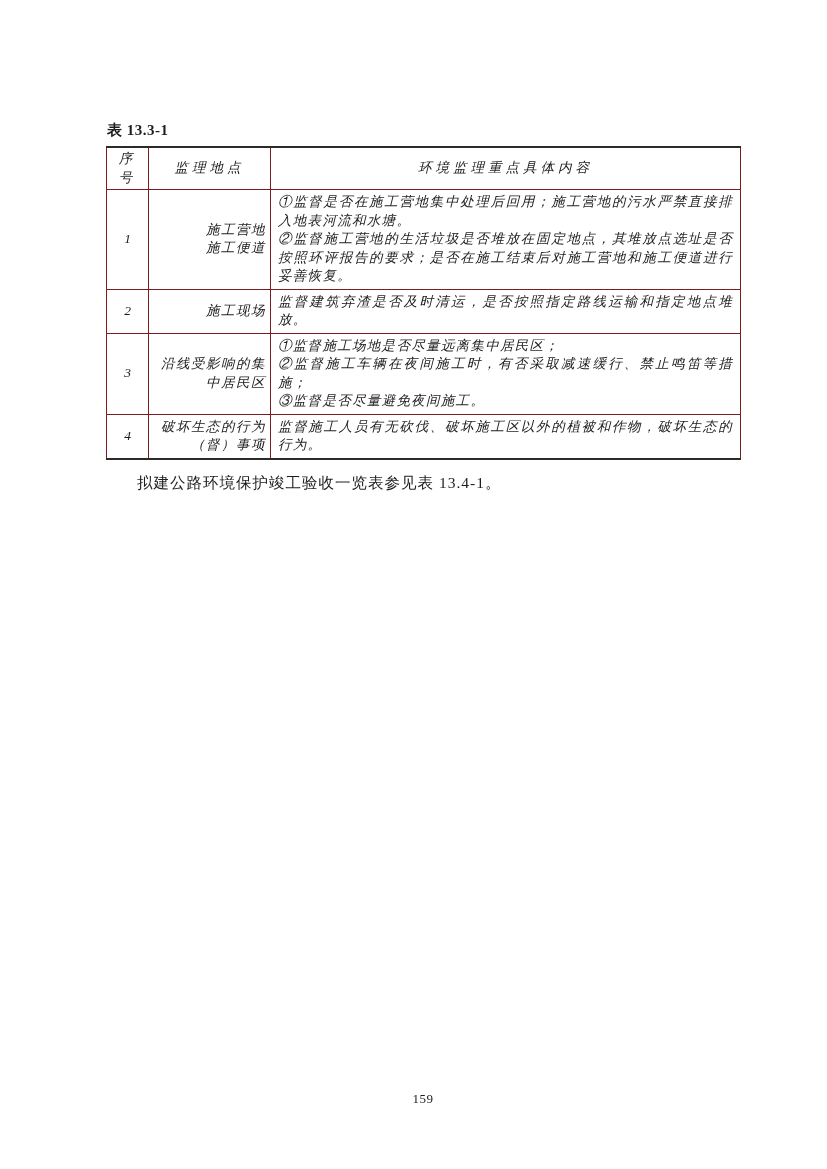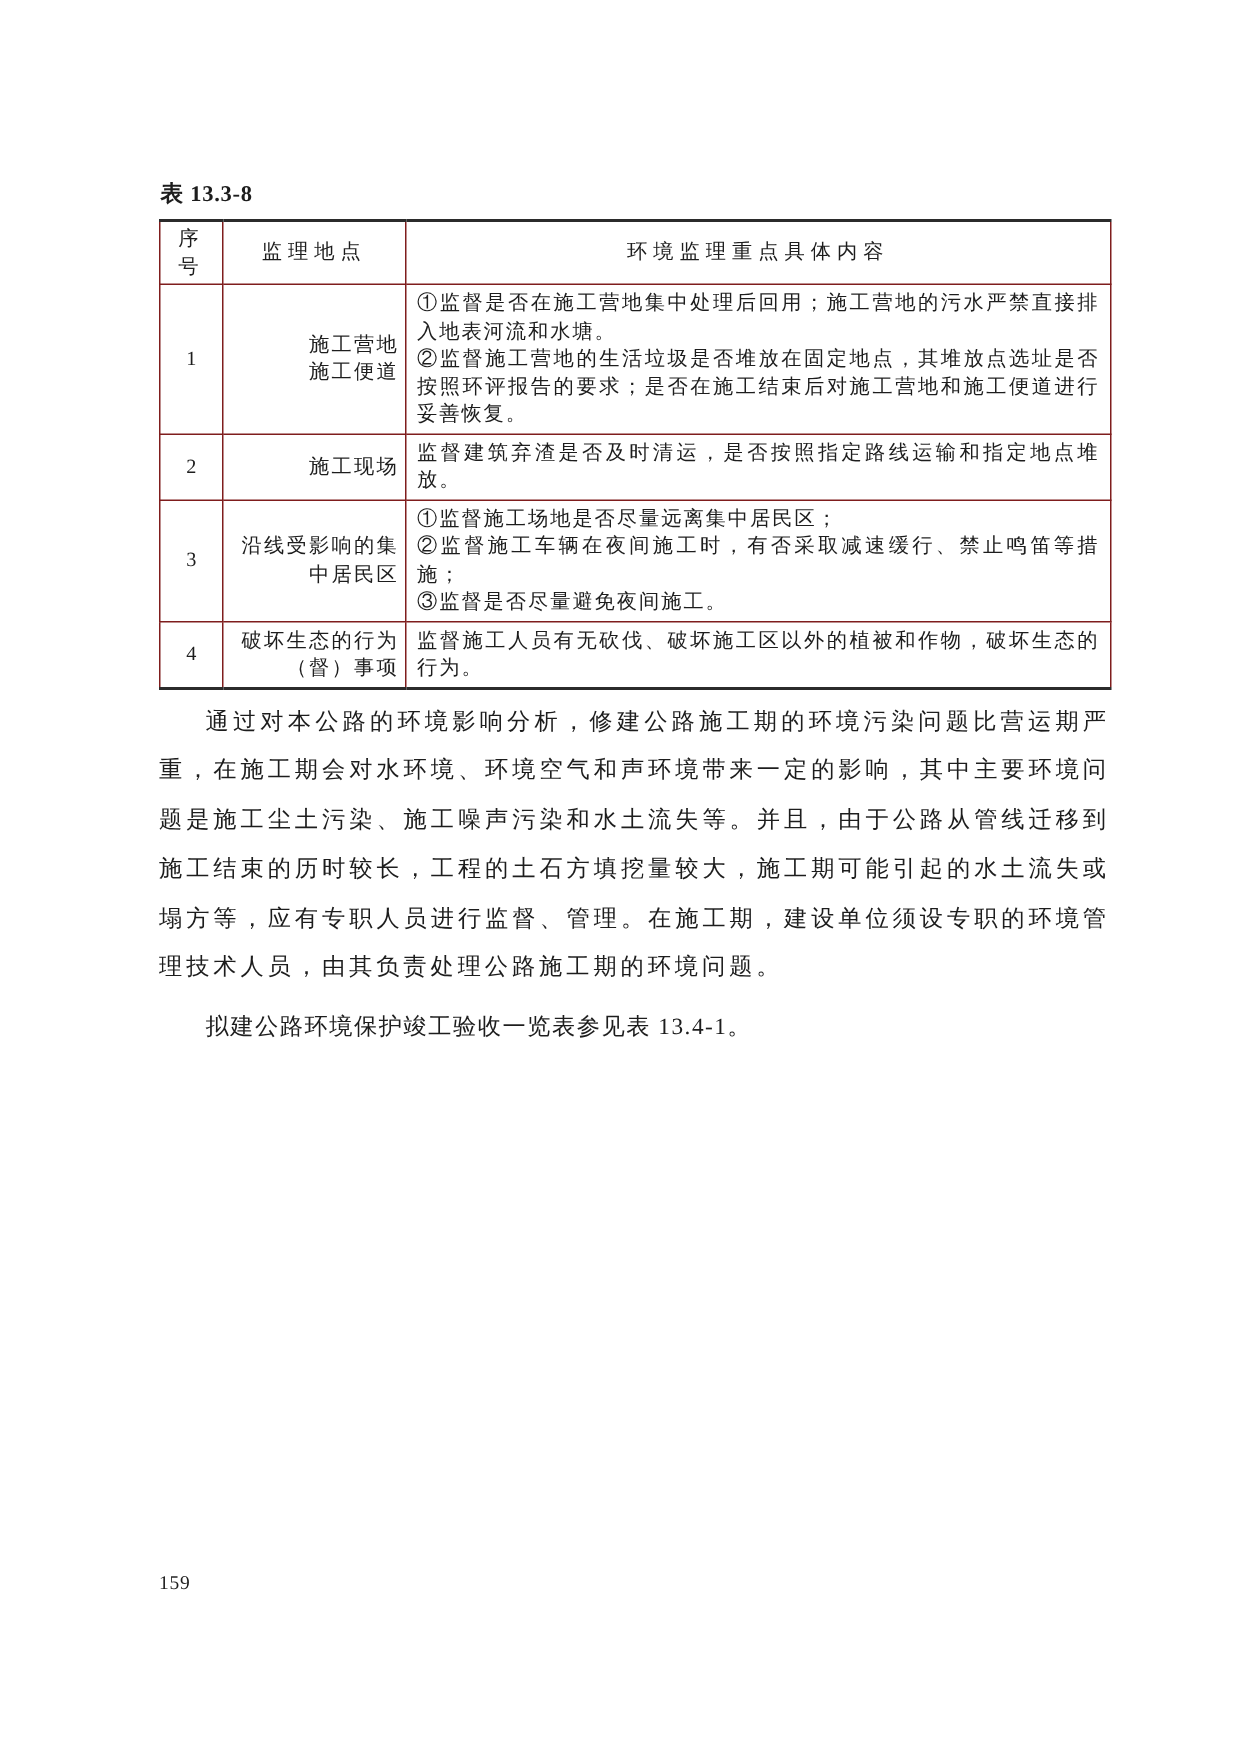--- a/index.html
+++ b/index.html
@@ -38,20 +38,21 @@
   }
   .cap-title {
     letter-spacing: 1px;
   }
   
   table.doc-table {
     width: 634px;
     border-collapse: collapse;
     table-layout: fixed;
     font-size: 13.5px;
+    font-style: italic;
   }
   .doc-table col.c1 { width: 42px; }
   .doc-table col.c2 { width: 122px; }
   .doc-table col.c3 { width: 470px; }
   .doc-table th, .doc-table td {
     border: 1px solid #7f1d1d;
     padding: 2px 4px;
     vertical-align: middle;
     line-height: 18.5px;
   }
@@ -108,32 +109,33 @@
   }
   .para.plain {
     letter-spacing: 1px;
     margin-top: 7px;
   }
   
   .footer {
     position: absolute;
     left: 106px;
     width: 634px;
-    top: 1047px;
+    top: 1091px;
+    text-align: center;
     font-size: 13px;
     letter-spacing: 0.5px;
   }
 </style>
 </head>
 <body>
 
 <div class="content">
 
   <div class="table-caption">
-    <span class="cap-label">表 13.3-8</span>
+    <span class="cap-label">表 13.3-1</span>
   </div>
 
   <table class="doc-table">
     <colgroup>
         <col class="c1">
         <col class="c2">
         <col class="c3">
       </colgroup>
     <thead>
       <tr>
@@ -165,19 +167,18 @@
       </tr>
       <tr class="row-2line">
         <td class="cell-no">4</td>
         <td class="cell-loc">破坏生态的行为
 （督）事项</td>
         <td class="cell-det">监督施工人员有无砍伐、破坏施工区以外的植被和作物，破坏生态的行为。</td>
       </tr>
     </tbody>
   </table>
 
-  <p class="para justified">通过对本公路的环境影响分析，修建公路施工期的环境污染问题比营运期严重，在施工期会对水环境、环境空气和声环境带来一定的影响，其中主要环境问题是施工尘土污染、施工噪声污染和水土流失等。并且，由于公路从管线迁移到施工结束的历时较长，工程的土石方填挖量较大，施工期可能引起的水土流失或塌方等，应有专职人员进行监督、管理。在施工期，建设单位须设专职的环境管理技术人员，由其负责处理公路施工期的环境问题。</p>
 
   <p class="para plain">拟建公路环境保护竣工验收一览表参见表 13.4-1。</p>
 
 </div>
 
 <div class="footer">159</div>
 
 </body></html>

